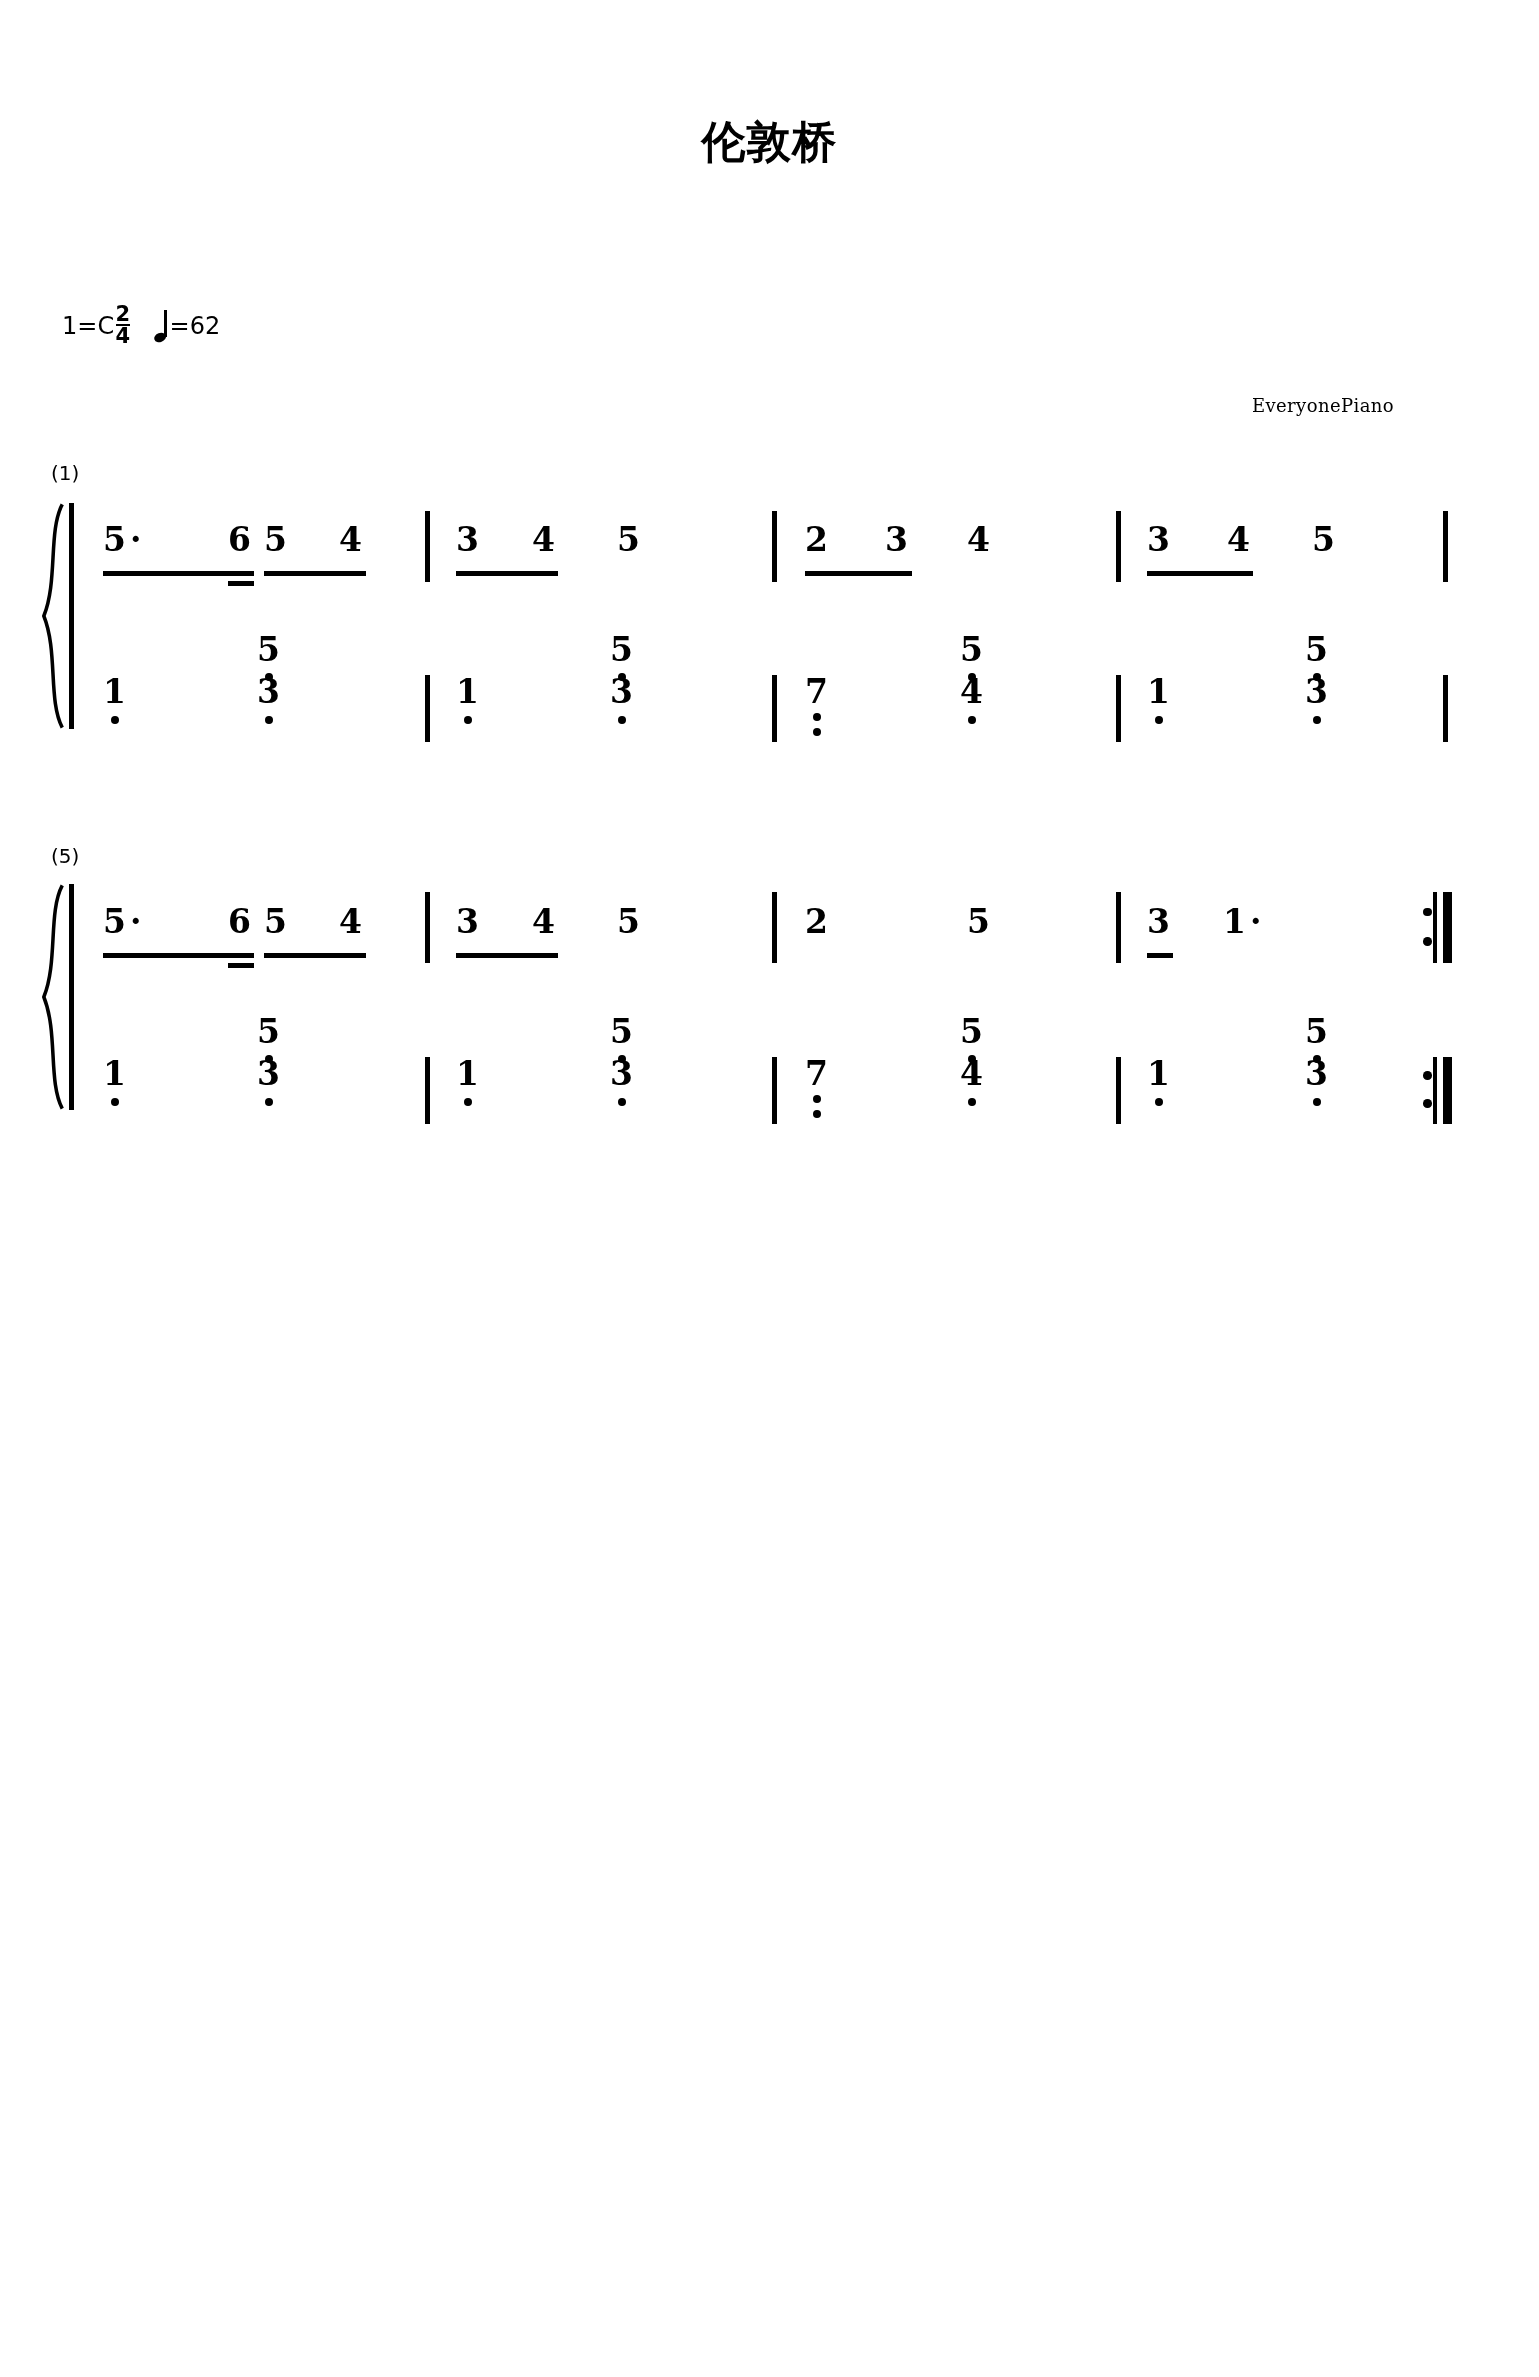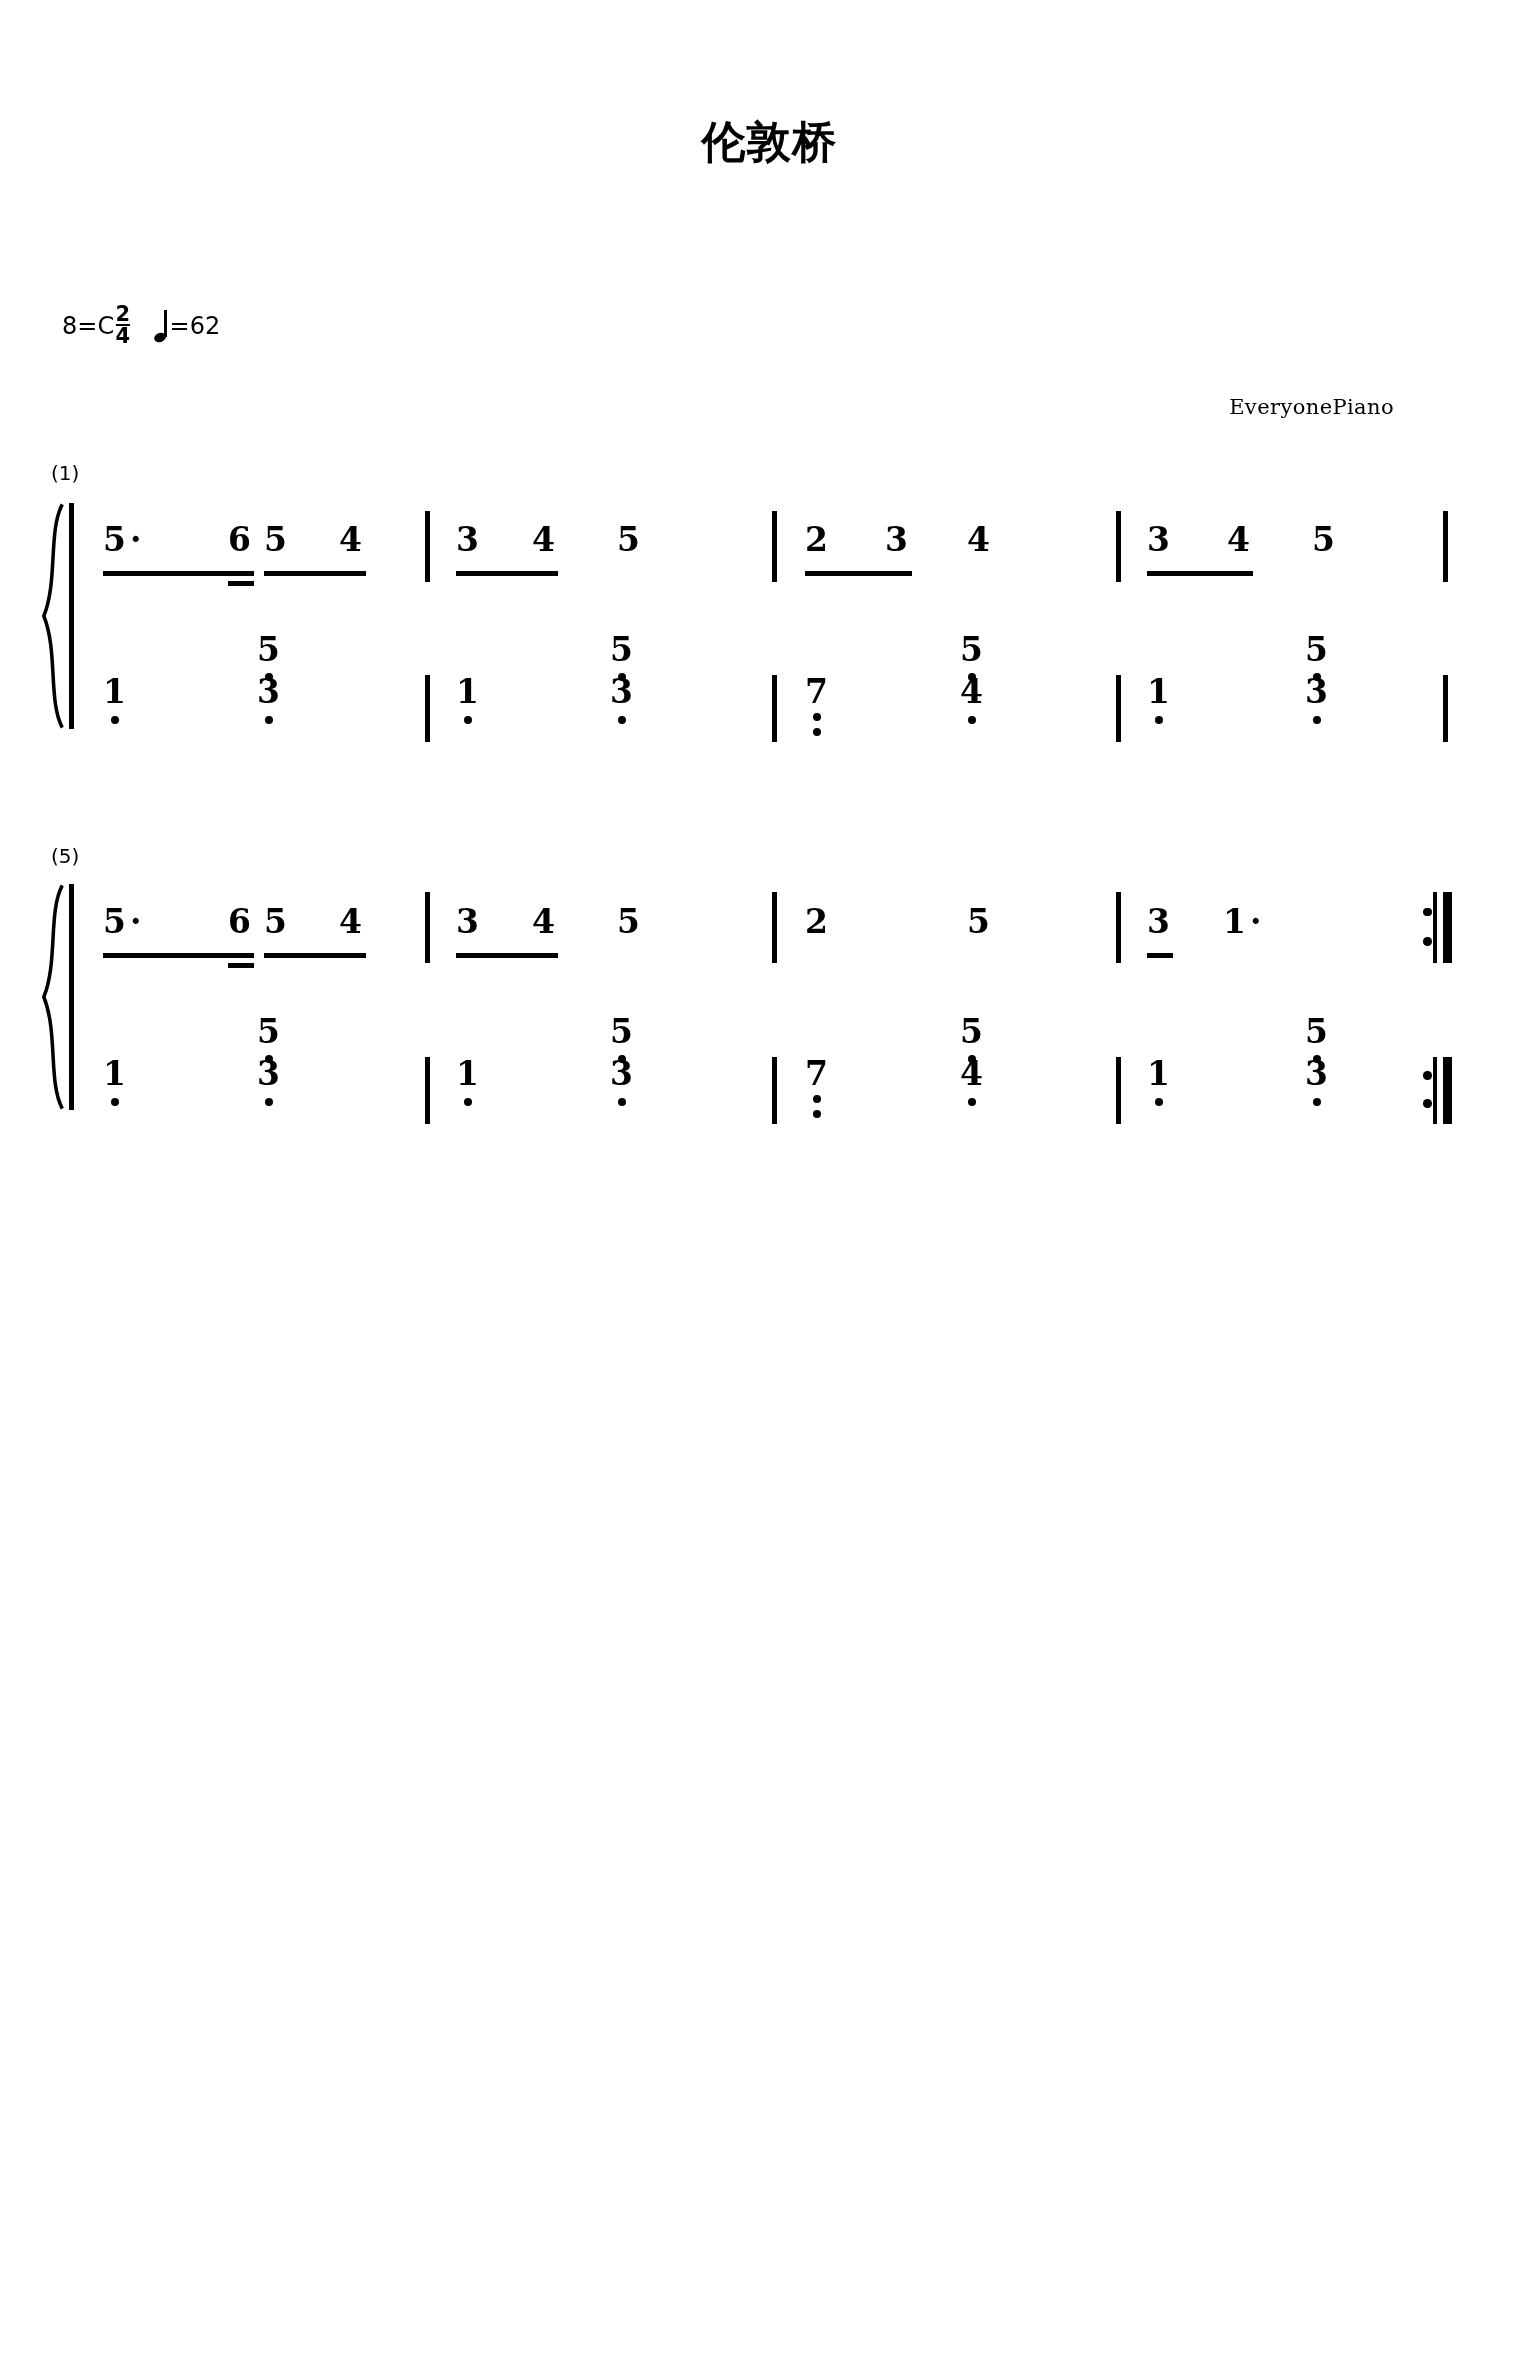--- a/index.html
+++ b/index.html
@@ -101,21 +101,21 @@
     width: 2.8px;
     height: 27px;
     background: #000;
   }
 
   .credit {
     position: absolute;
     right: 145px;
     top: 397px;
     font-family: "DejaVu Serif", serif;
-    font-size: 21px;
+    font-size: 18px;
     letter-spacing: 0.4px;
     line-height: 1;
   }
 
   
   .system { position: absolute; left: 0; }
   .sys-label {
     position: absolute;
     font-family: "DejaVu Sans", sans-serif;
     font-size: 20px;
@@ -218,21 +218,21 @@
   }
 </style>
 </head>
 <body>
 
 <div id="sheet">
 
   <div class="title-cn">伦敦桥</div>
 
   <div class="tempo-block">
-    <span class="key-sig">8=C</span>
+    <span class="key-sig">1=C</span>
     <span class="timesig">
       <span class="num">2</span>
       <span class="den">4</span>
     </span>
     <span class="tempo-mark">
       <span class="quarter-note">
         <span class="head"></span>
           <span class="stem"></span>
       </span>
       <span>=62</span>

